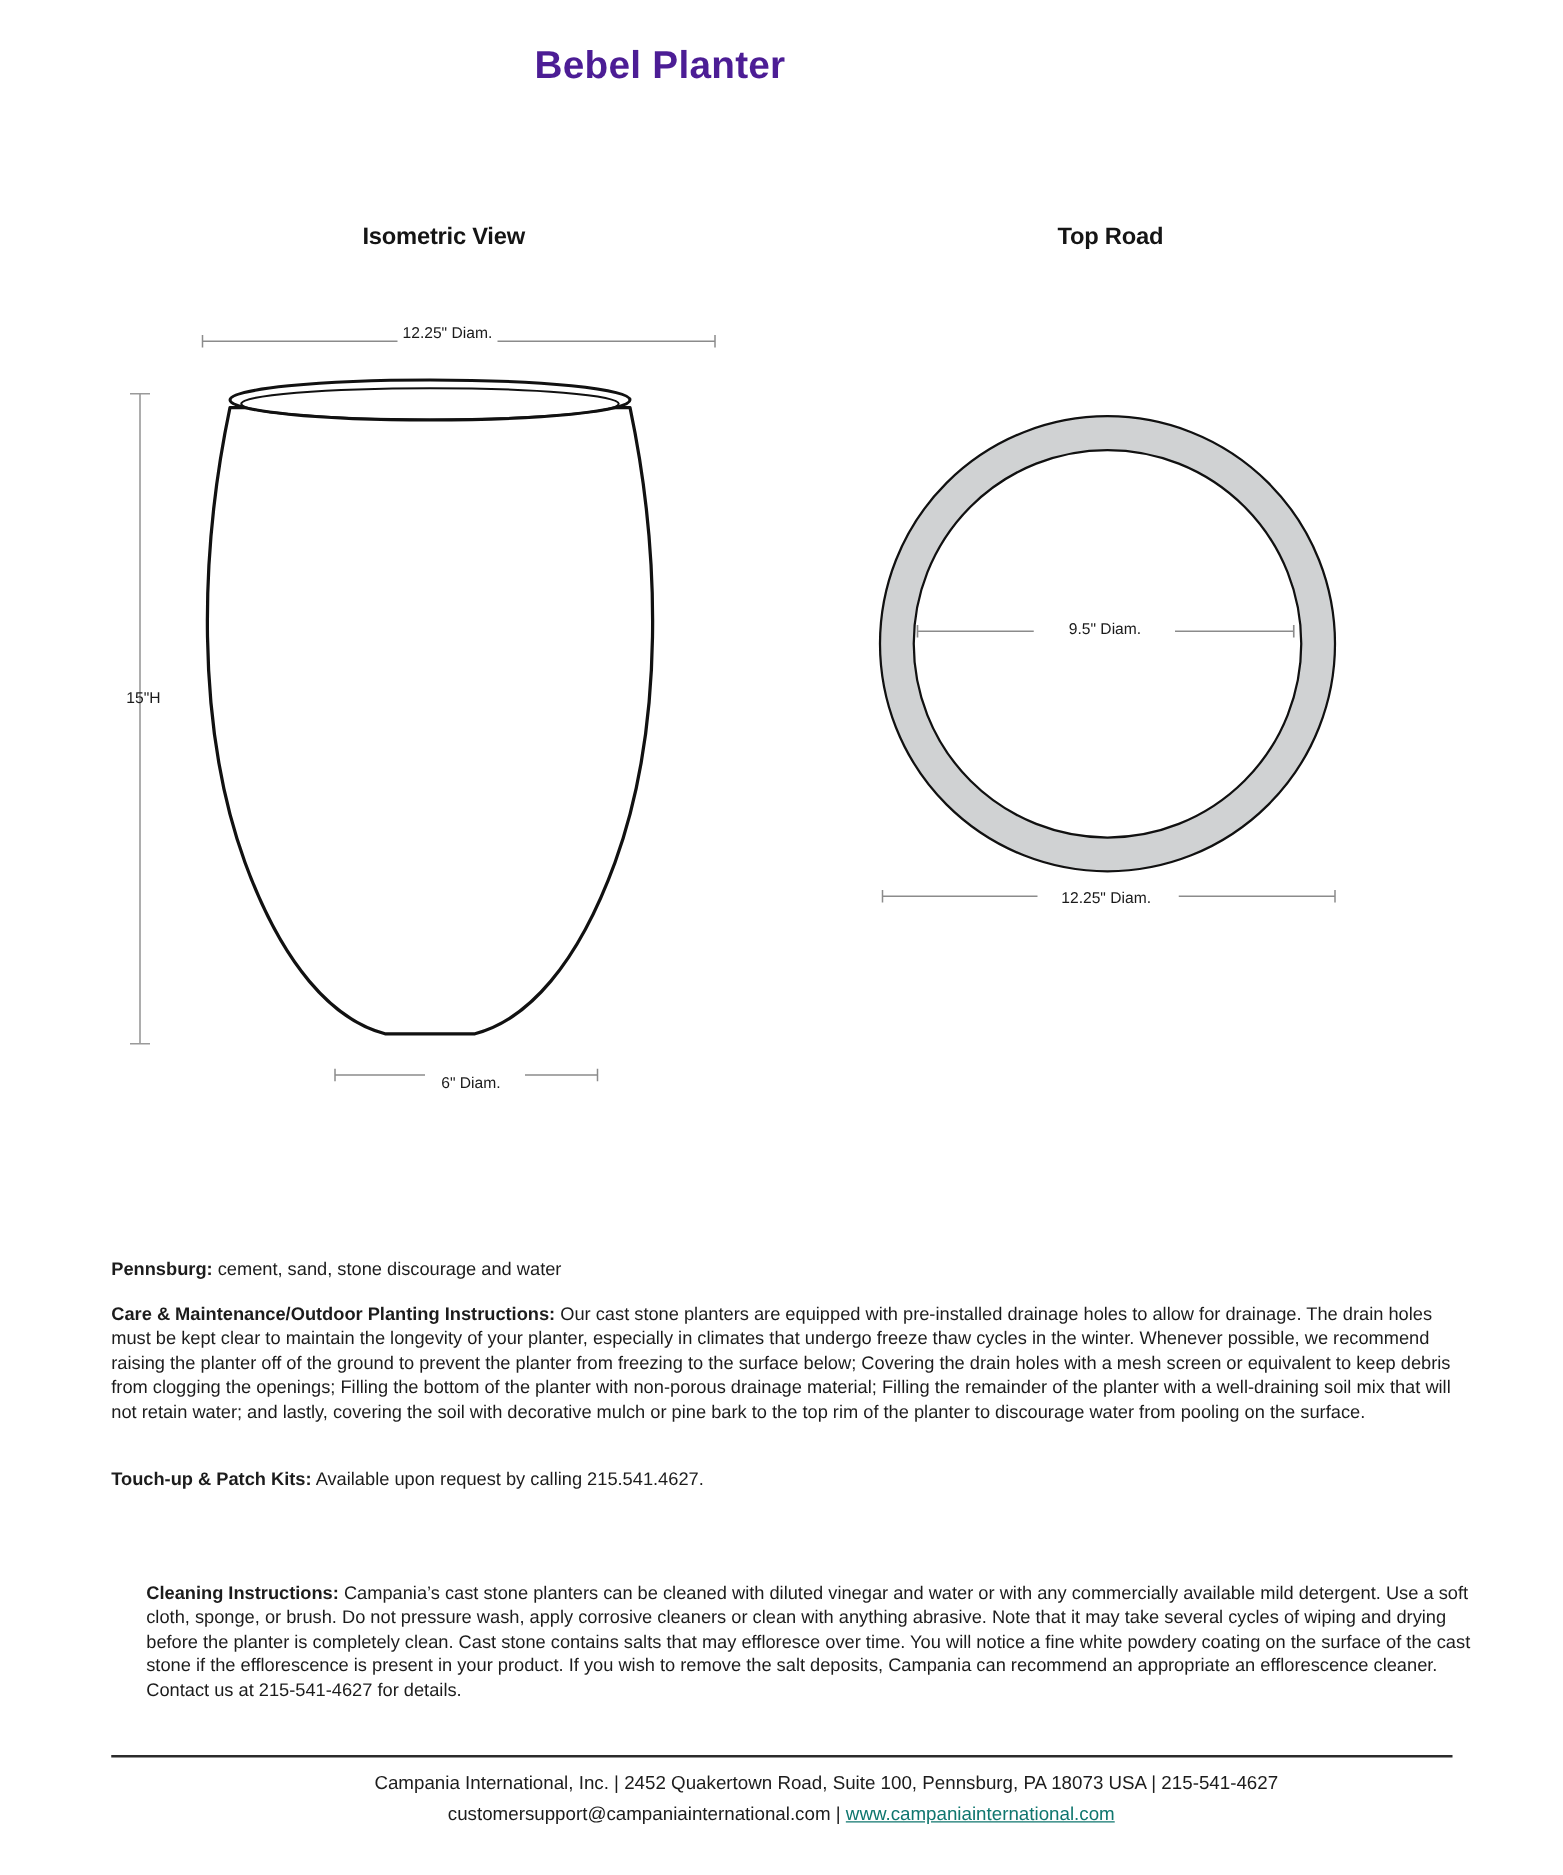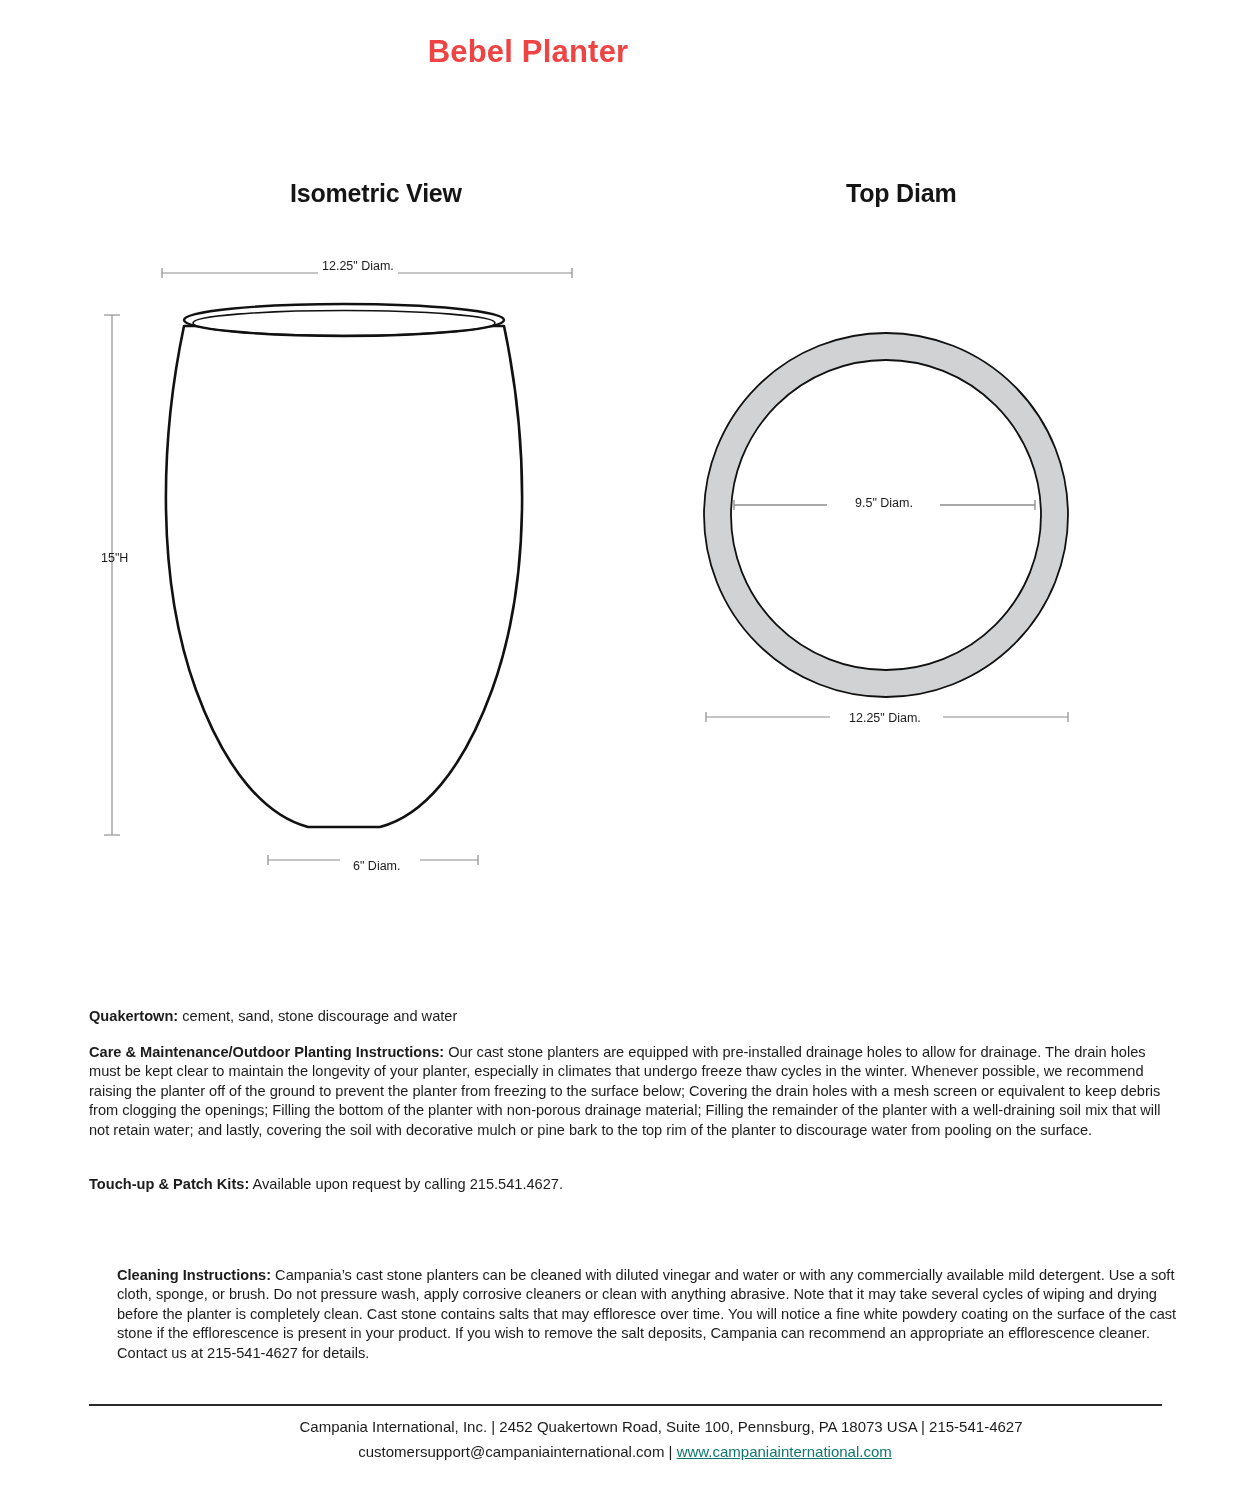--- a/index.html
+++ b/index.html
@@ -19,27 +19,27 @@
   
   .page-title {
     position: absolute;
     top: 34px;
     left: 0;
     width: 1056px;
     text-align: center;
     font-size: 31px;
     font-weight: bold;
     letter-spacing: 0.2px;
-    color: #ef4444;
+    color: #4c1d95;
   }
 
   
   .view-label {
     position: absolute;
-    font-size: 25px;
+    font-size: 19px;
     font-weight: bold;
     color: #151515;
     letter-spacing: -0.2px;
   }
   #iso-label { top: 179px; left: 290px; }
   #top-label { top: 179px; left: 846px; }
 
   
   .drawing {
     position: absolute;
@@ -102,21 +102,21 @@
     color: #0f766e;
     text-decoration: underline;
   }
 </style>
 </head>
 <body>
 
 <div class="page-title">Bebel Planter</div>
 
 <div class="view-label" id="iso-label">Isometric View</div>
-<div class="view-label" id="top-label">Top Diam</div>
+<div class="view-label" id="top-label">Top Road</div>
 
 <div class="drawing" id="iso-drawing">
   <svg width="510" height="640" viewBox="0 0 510 640">
 
     <g stroke="#8b8b8b" stroke-width="1.2" fill="none">
       <line x1="72" y1="18" x2="72" y2="28"></line>
       <line x1="72" y1="23" x2="228" y2="23"></line>
       <line x1="308" y1="23" x2="482" y2="23"></line>
       <line x1="482" y1="18" x2="482" y2="28"></line>
     </g>
@@ -178,21 +178,21 @@
       <line x1="253" y1="397" x2="378" y2="397"></line>
       <line x1="378" y1="392" x2="378" y2="402"></line>
     </g>
   </svg>
 </div>
 
 <div class="dim-text" id="dim-inner">9.5" Diam.</div>
 <div class="dim-text" id="dim-outer">12.25" Diam.</div>
 
 <div class="body-block" id="sec-materials">
-  <b>Quakertown:</b><span> cement, sand, stone discourage and water</span>
+  <b>Pennsburg:</b><span> cement, sand, stone discourage and water</span>
 </div>
 
 <div class="body-block" id="sec-care">
   <b>Care &amp; Maintenance/Outdoor Planting Instructions:</b><span> Our cast stone planters are equipped with pre-installed drainage holes to allow for drainage. The drain holes must be kept clear to maintain the longevity of your planter, especially in climates that undergo freeze thaw cycles in the winter.  Whenever possible, we recommend raising the planter off of the ground to prevent the planter from freezing to the surface below; Covering the drain holes with a mesh screen or equivalent to keep debris from clogging the openings; Filling the bottom of the planter with non-porous drainage material; Filling the remainder of the planter with a well-draining soil mix that will not retain water; and lastly, covering the soil with decorative mulch or pine bark to the top rim of the planter to discourage water from pooling on the surface.</span>
 </div>
 
 <div class="body-block" id="sec-touchup">
   <b>Touch-up &amp; Patch Kits:</b><span> Available upon request by calling 215.541.4627.</span>
 </div>
 

